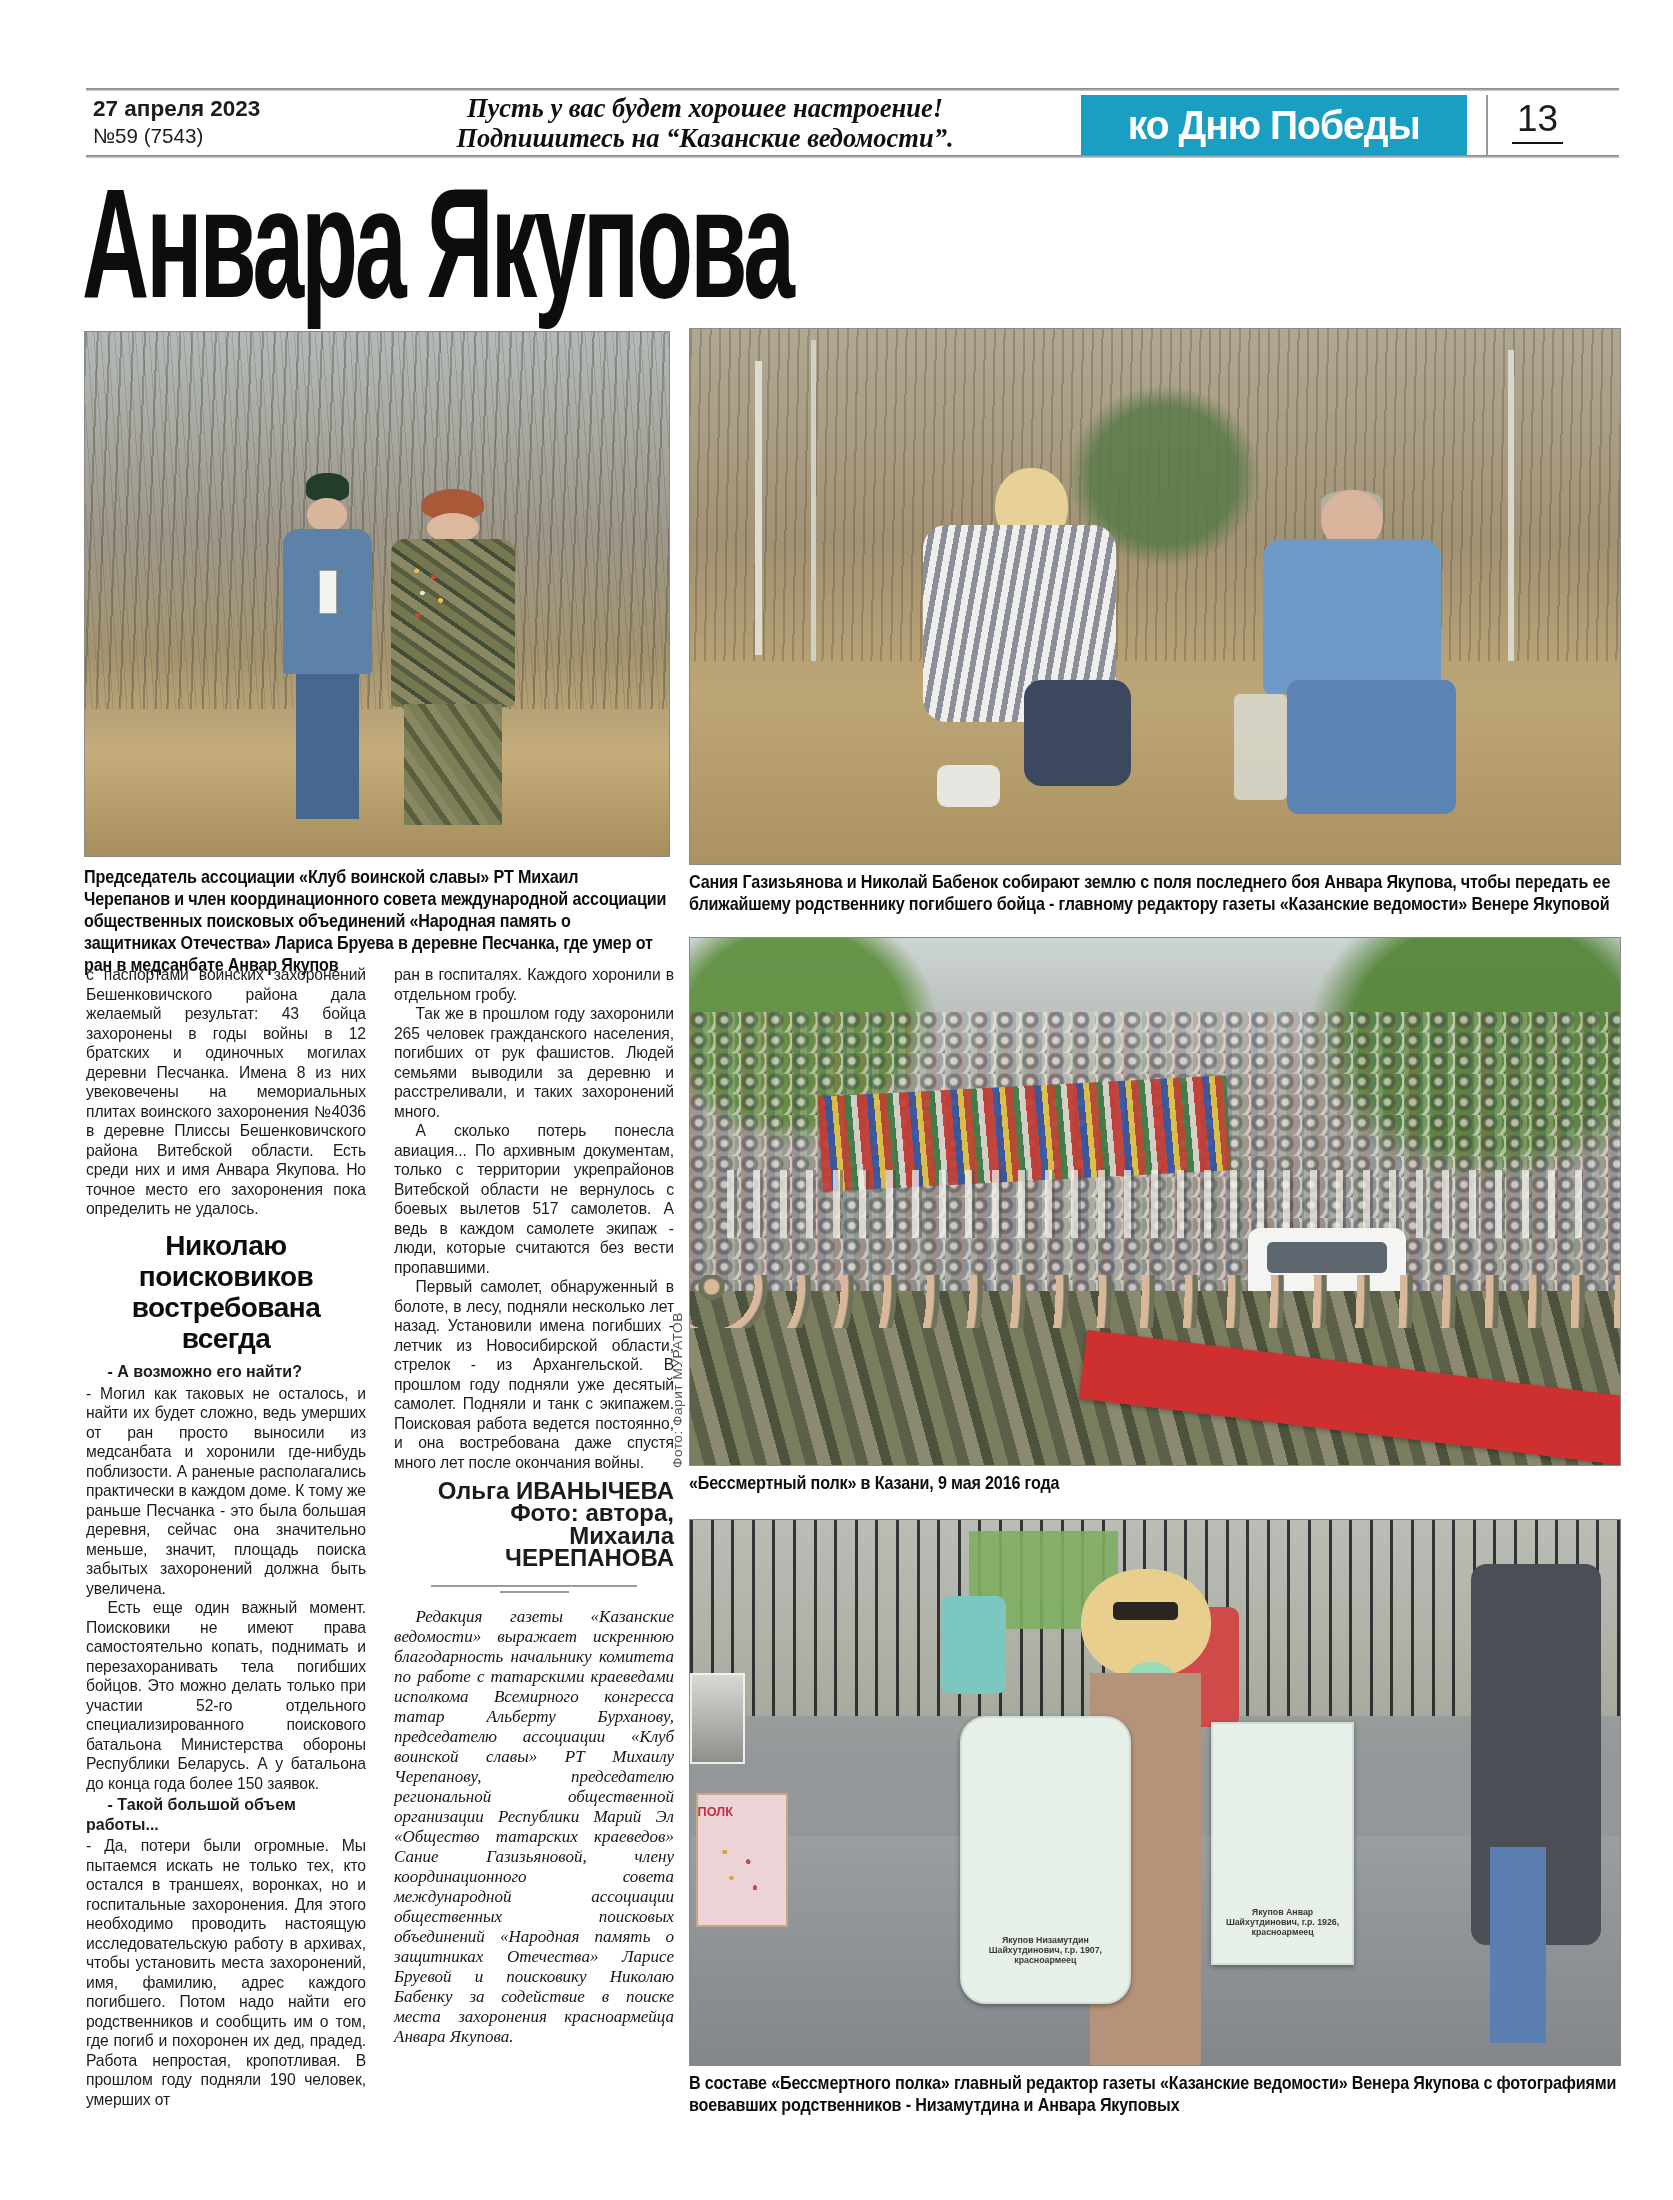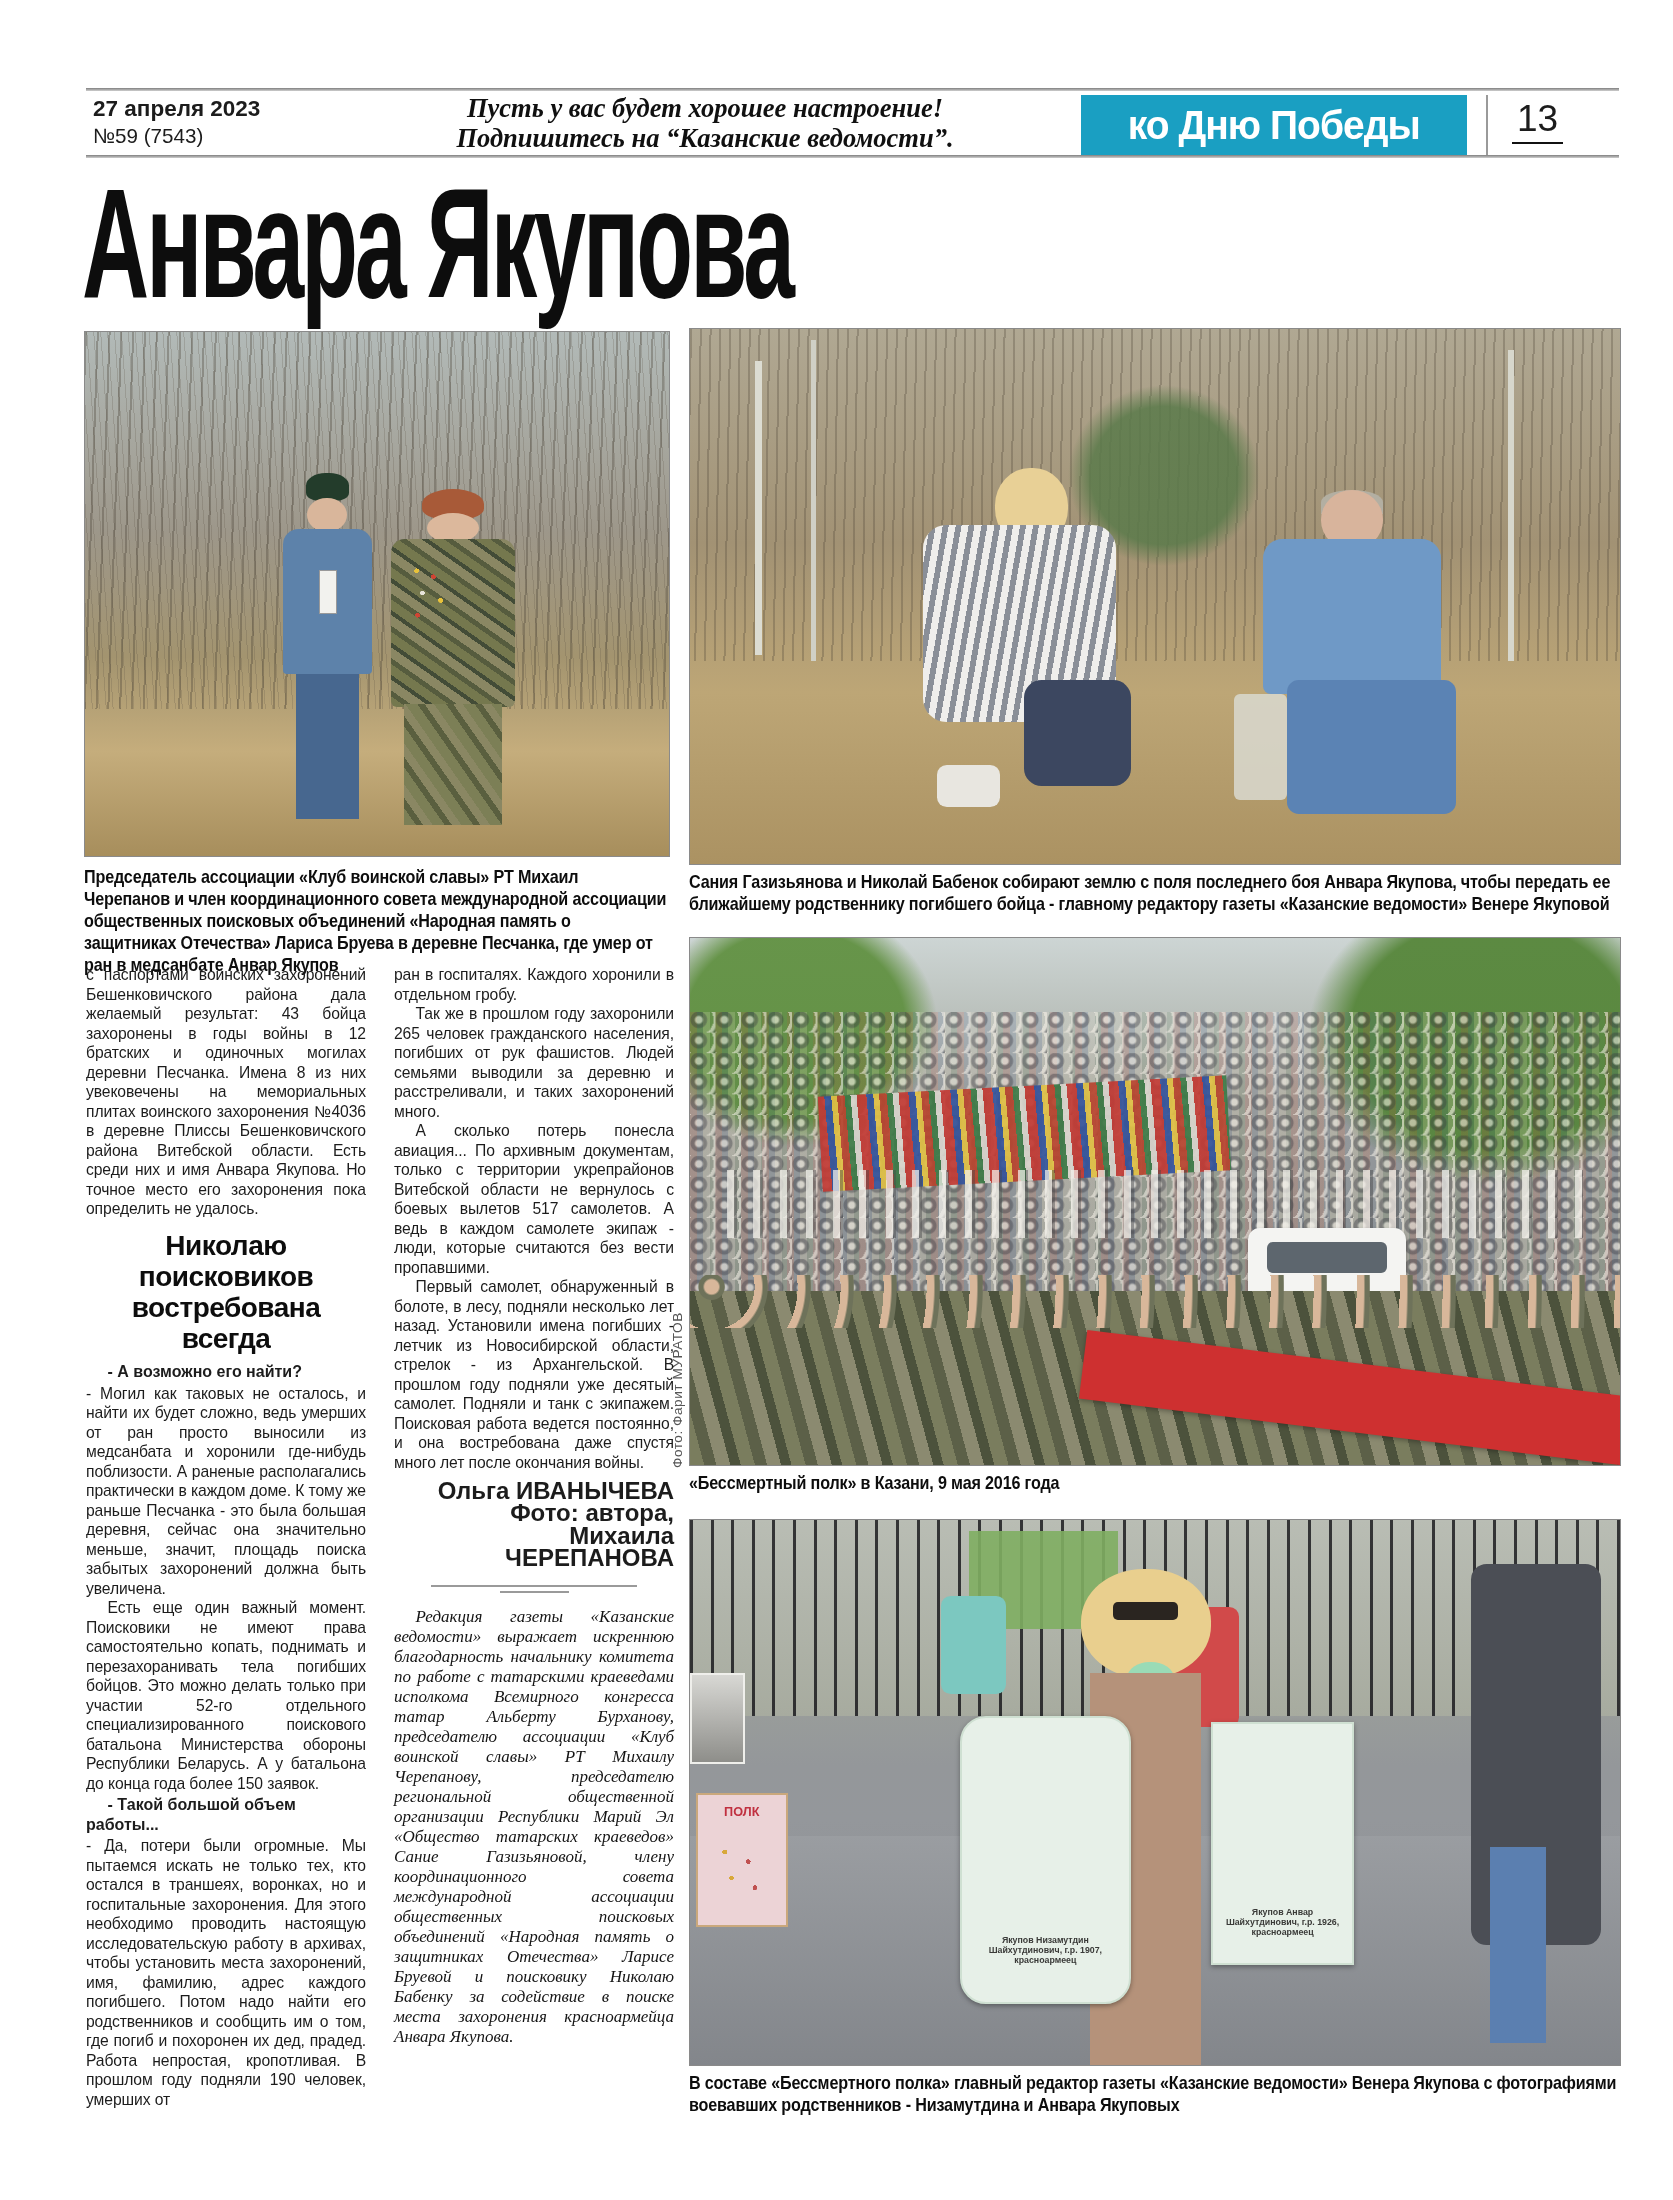--- a/index.html
+++ b/index.html
@@ -117,21 +117,21 @@
   .p4-woman-coat{left:43%;top:28%;width:12%;height:72%;background:#b5927a;}
   .p4-placard{background:#e7f0e8;border:2px solid #cfe0d2;box-shadow:0 2px 4.9px rgba(0,0,0,.35);}
   .p4-plL{left:29%;top:36%;width:18%;height:52%;border-radius:26px;}
   .p4-plR{left:56%;top:37%;width:15%;height:44%;}
   .p4-port{position:absolute;left:7%;top:5%;width:86%;height:70%;
     background:radial-gradient(circle 22% at 50% 26%,#cfcfcb 0 60%,transparent 64%),
                linear-gradient(180deg,#9a9a96 0%,#6f6f6b 40%,#3c3c3a 100%);}
   .p4-plbl{position:absolute;left:4%;top:77%;width:92%;color:#3a3a38;font-size:8.8px;line-height:9.8px;
            text-align:center;font-weight:700;}
   .p4-poster{left:0.6%;top:50%;width:9.5%;height:24%;background:#ecd3d6;border:2.9px solid #caa87c;}
-  .p4-poster .t{position:absolute;left:0;top:8%;width:100%;text-align:center;color:#c03040;font-weight:700;font-size:12.7px;}
+  .p4-poster .t{position:absolute;left:0;top:8%;width:100%;color:#c03040;font-weight:700;font-size:12.7px;}
   .p4-poster .medals{position:absolute;left:12%;top:34%;width:76%;height:50%;
     background:radial-gradient(circle 3.9px at 25% 20%,#d8a83a 60%,transparent 62%),
                radial-gradient(circle 3.9px at 60% 35%,#c05050 60%,transparent 62%),
                radial-gradient(circle 3.9px at 35% 60%,#d8a83a 60%,transparent 62%),
                radial-gradient(circle 3.9px at 70% 75%,#c05050 60%,transparent 62%);}
   .p4-oldport{left:0;top:28%;width:5.5%;height:16%;background:linear-gradient(#d8d8d4,#8e8e8a);border:2px solid #efefeb;}
 
   
   .caption{position:absolute;font-weight:700;font-size:19px;line-height:22px;
            letter-spacing:-0.2px;color:#0d0d0d;transform:scaleX(.85);transform-origin:left top;}

